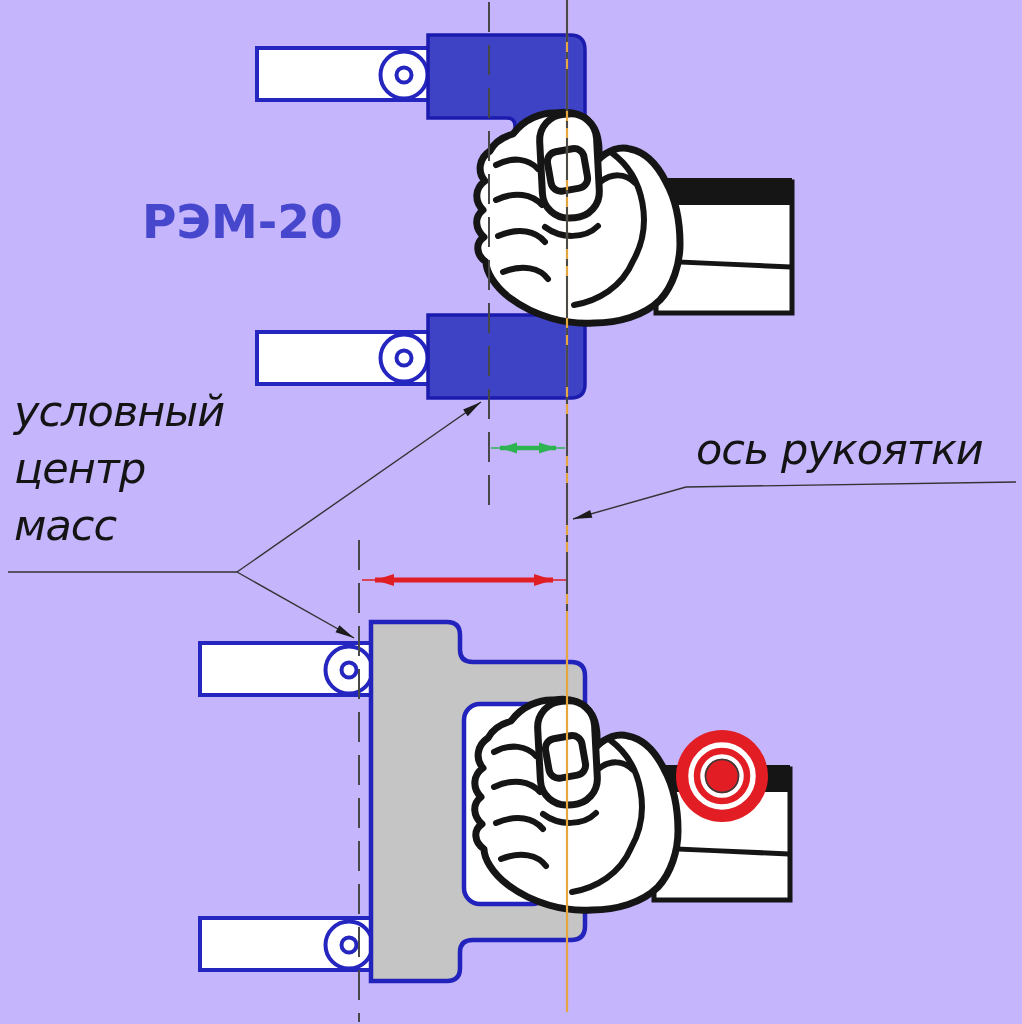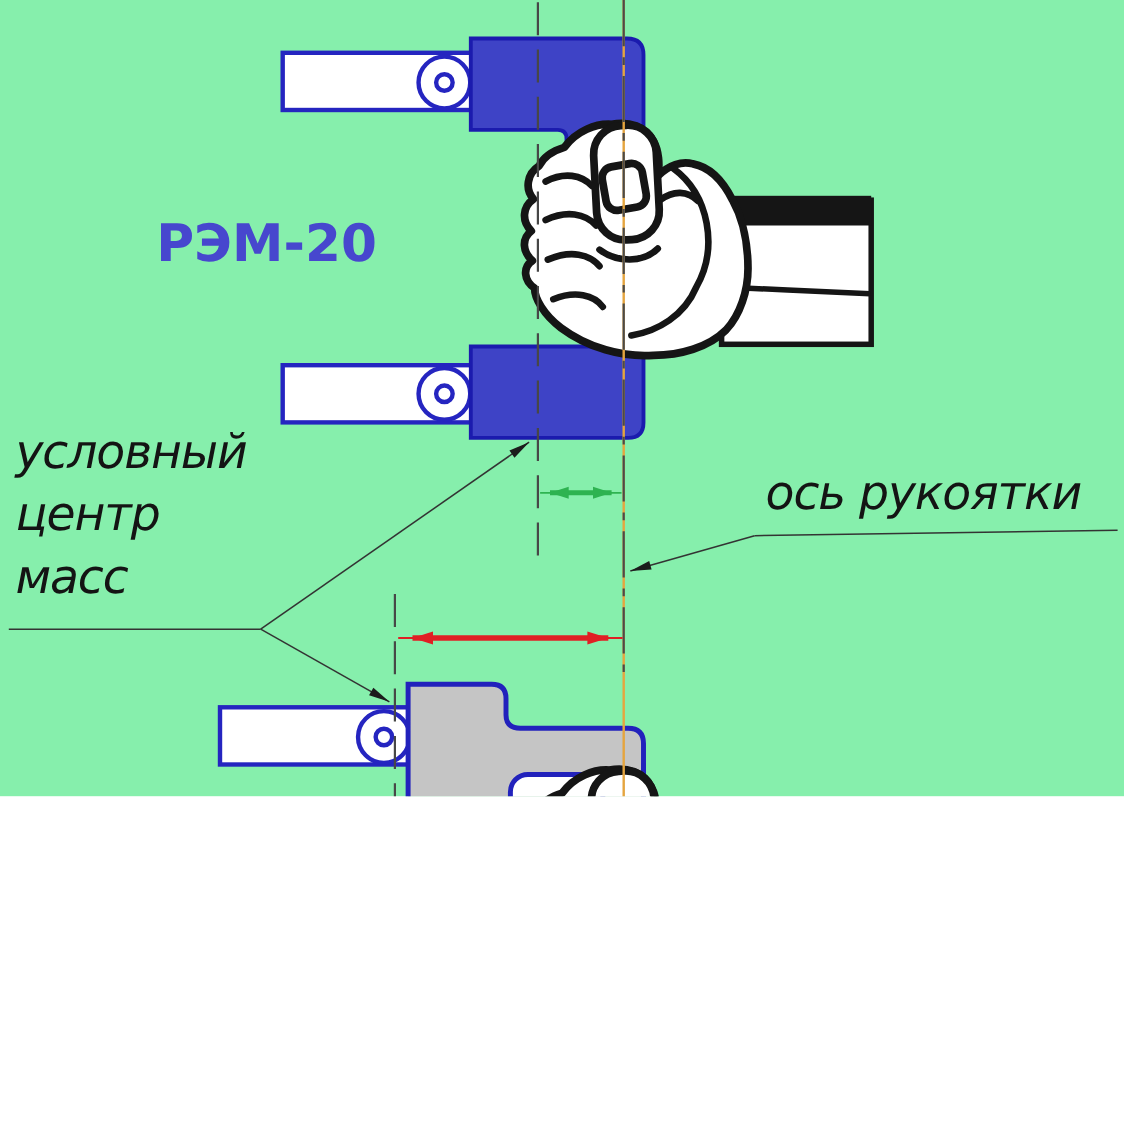--- a/index.html
+++ b/index.html
@@ -1,16 +1,16 @@
 <!DOCTYPE html>
 <html><head>
 <meta charset="utf-8">
 <style>
   html,body{margin:0;padding:0;background:#fff;}
-  .stage{position:relative;width:1022px;height:724px;background:#86efac;overflow:hidden;
+  .stage{position:relative;width:1022px;height:1024px;background:#c4b5fd;overflow:hidden;
          font-family:"DejaVu Sans",sans-serif;}
   .stage svg{position:absolute;left:0;top:0;}
   .label{position:absolute;color:#141414;}
   .model-label{left:142px;top:194px;font-size:47px;font-weight:bold;color:#4747CE;letter-spacing:0px;}
   .com-label{left:14px;top:383px;font-size:43px;font-style:italic;line-height:57px;
              letter-spacing:-1px;white-space:pre-line;}
   .axis-label{left:696px;top:424px;font-size:43px;font-style:italic;letter-spacing:-1px;}
 </style>
 </head>
 <body>

